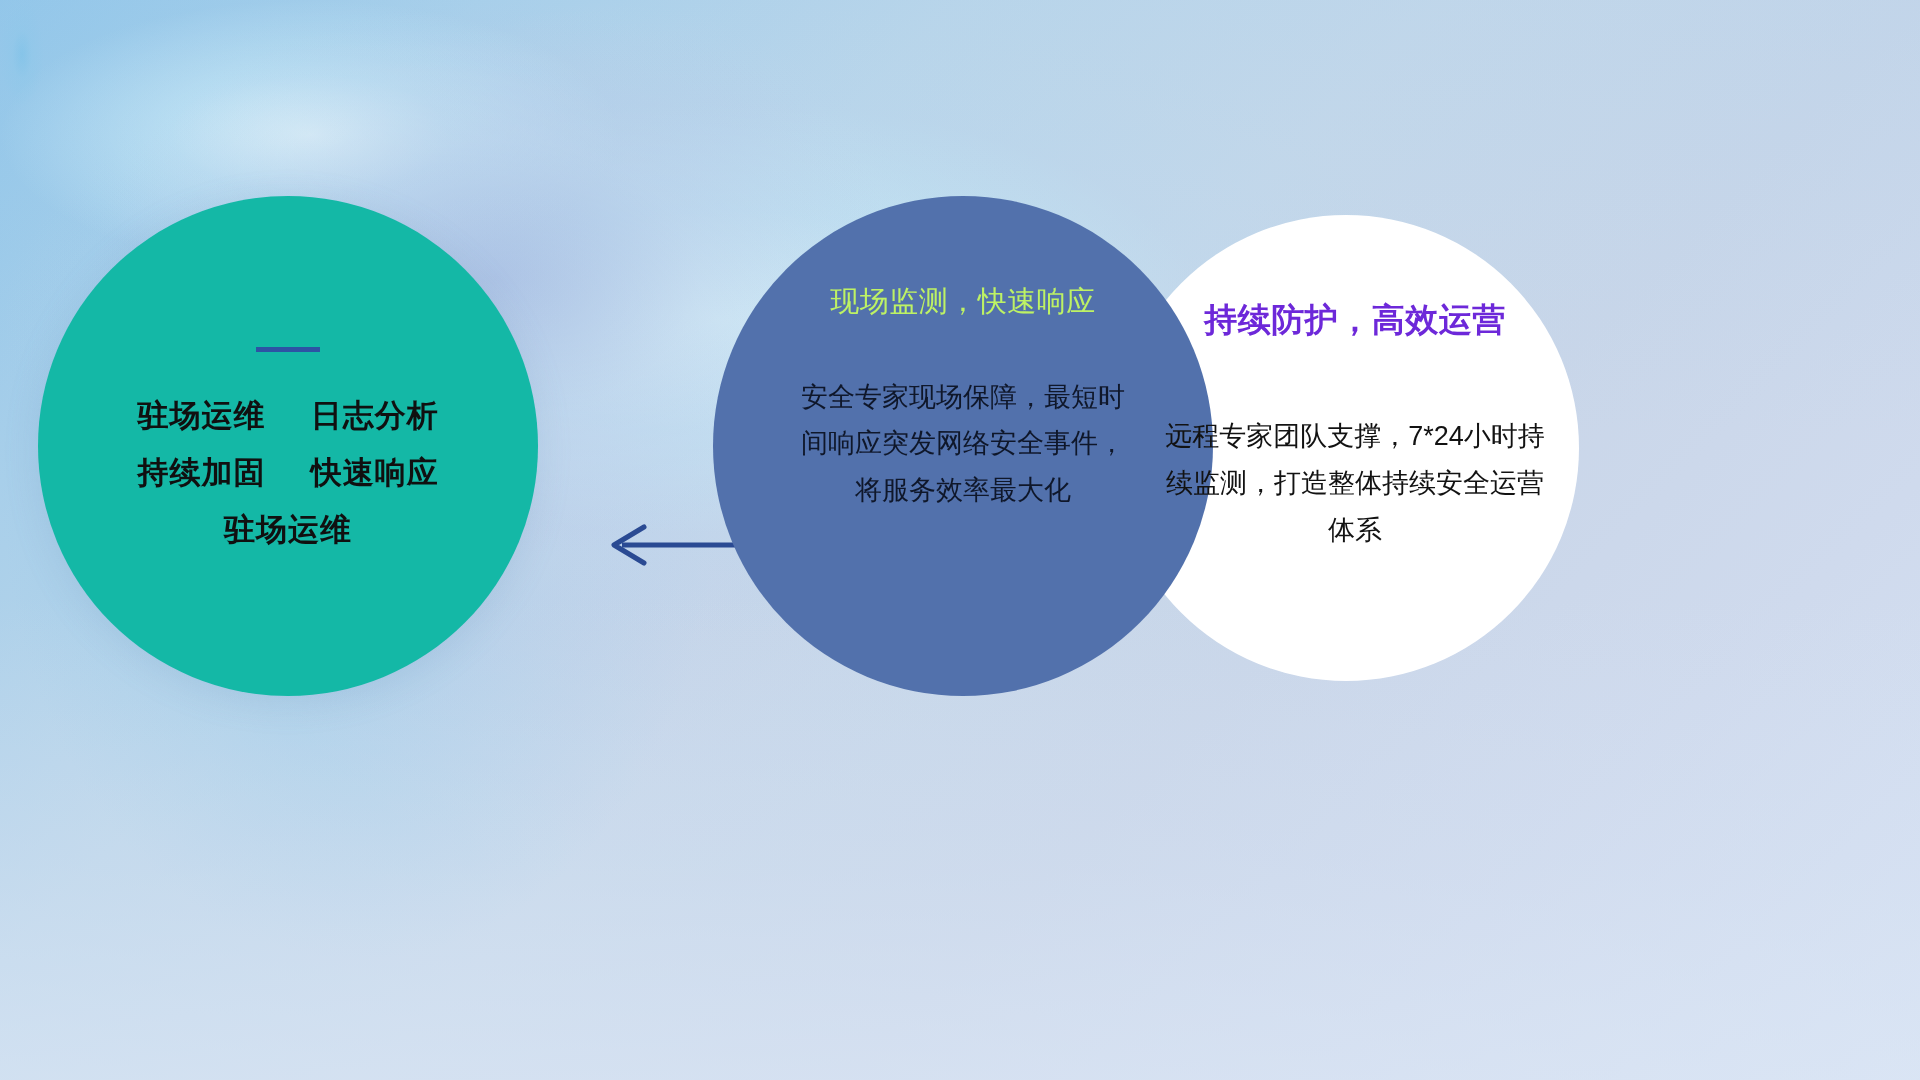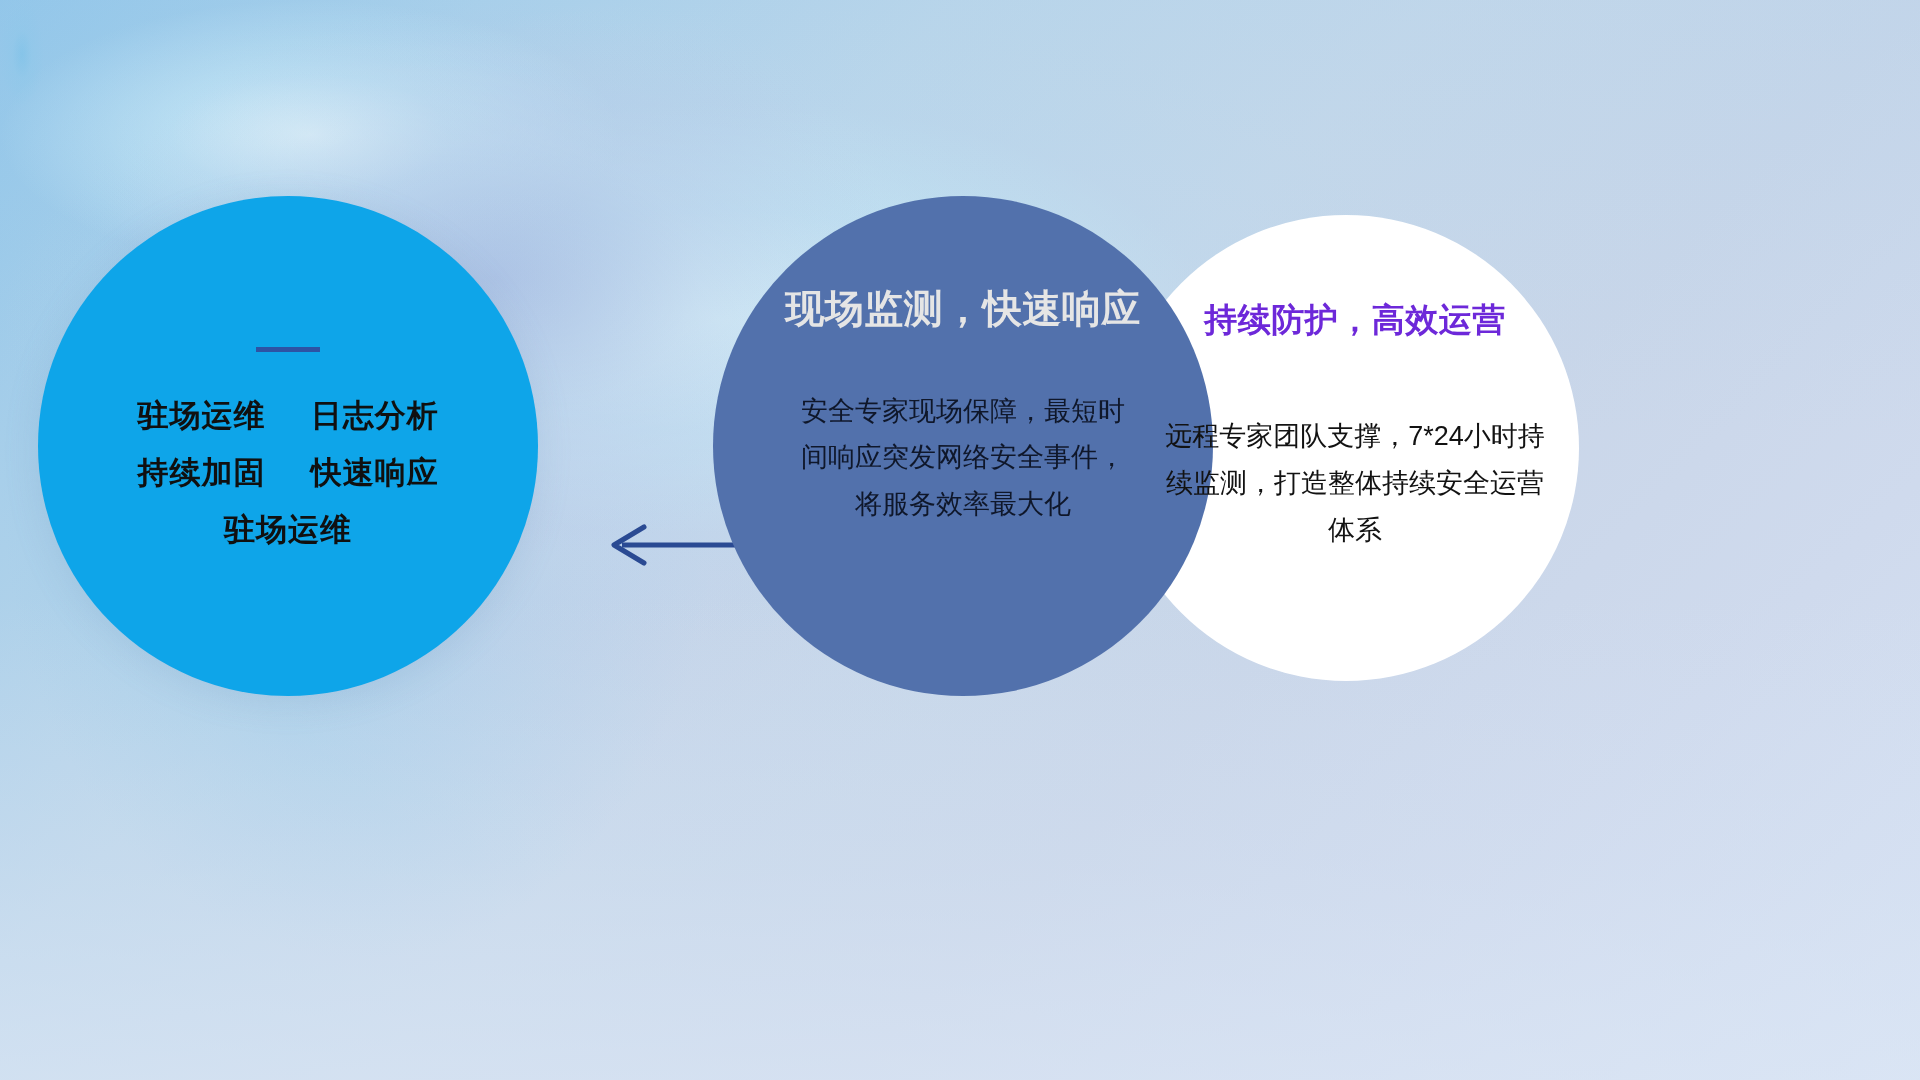--- a/index.html
+++ b/index.html
@@ -116,21 +116,21 @@
     position: absolute;
     border-radius: 50%;
     box-sizing: border-box;
   }
 
   .circle-left {
     left: 38px;
     top: 196px;
     width: 500px;
     height: 500px;
-    background: #0ea5e9;
+    background: #14b8a6;
     display: flex;
     flex-direction: column;
     align-items: center;
     justify-content: center;
     box-shadow: 0 6px 34px rgba(110,145,185,0.18);
   }
   .divider-bar {
     width: 64px;
     height: 5px;
     background: #2d53a4;
@@ -159,23 +159,23 @@
     width: 500px;
     height: 500px;
     background: #5271ac;
     z-index: 3;
     display: flex;
     flex-direction: column;
     align-items: center;
     padding-top: 86px;
   }
   .circle-mid .title {
-    color: #e5e5e5;
-    font-weight: bold;
-    font-size: 39px;
+    color: #bef264;
+    font-weight: normal;
+    font-size: 29px;
     letter-spacing: 0.5px;
     white-space: nowrap;
   }
   .circle-mid .body {
     color: #0f172a;
     font-size: 27px;
     line-height: 1.72;
     text-align: center;
     width: 330px;
     margin-top: 52px;

